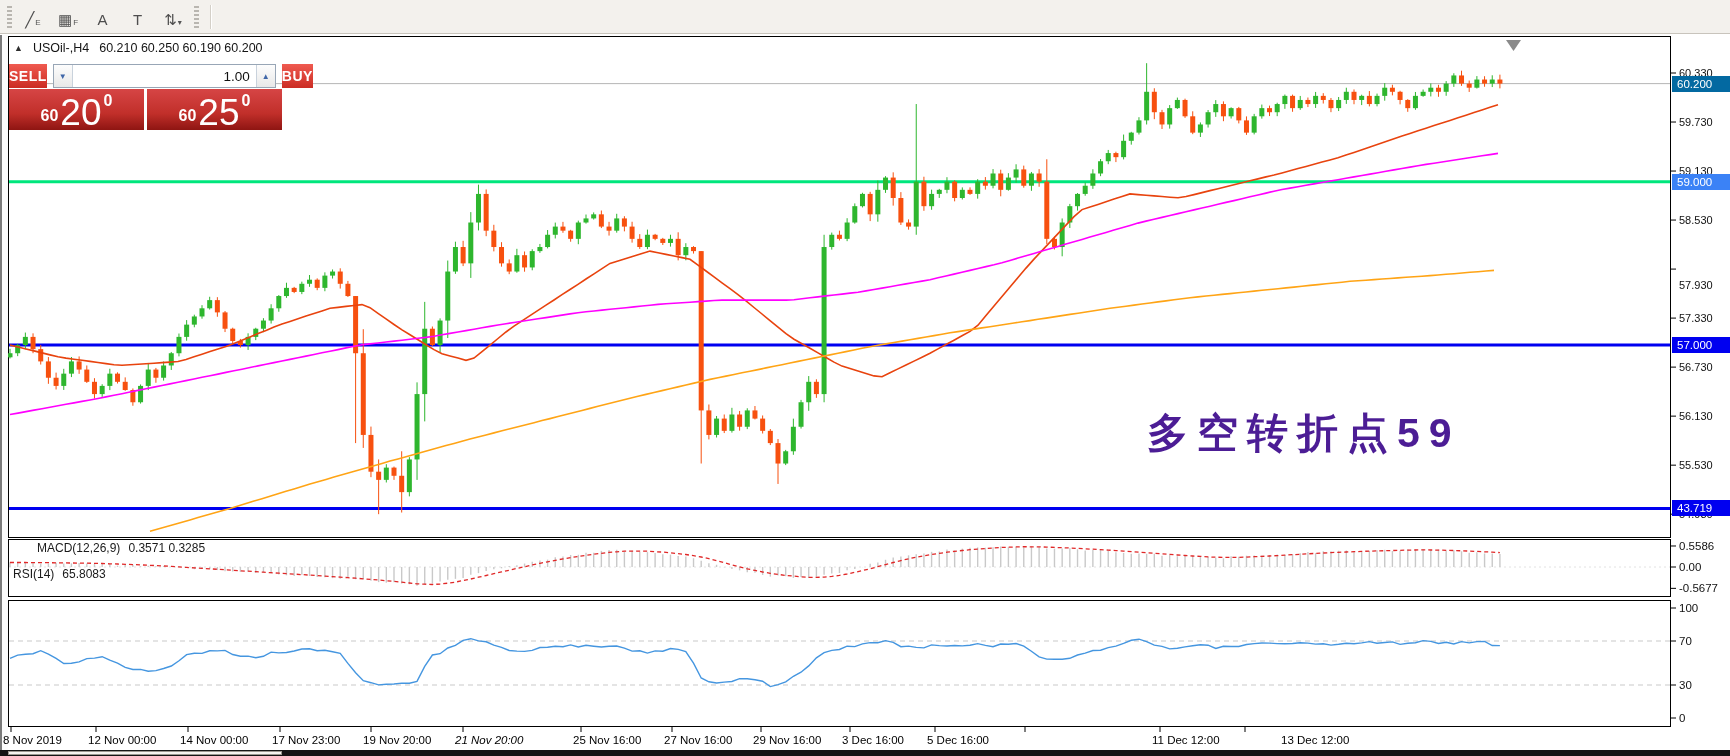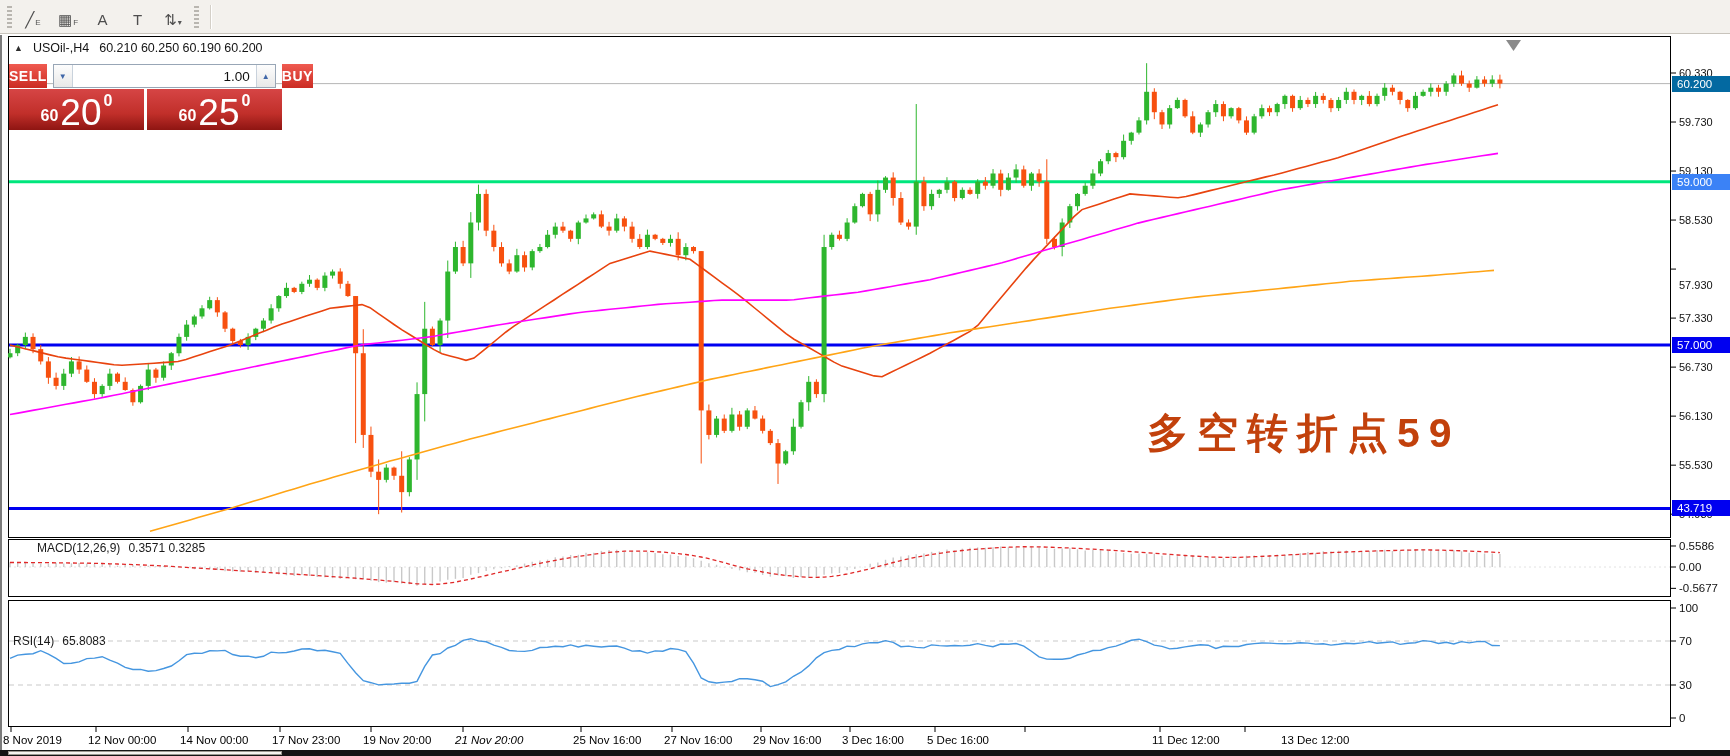--- a/index.html
+++ b/index.html
@@ -40,21 +40,21 @@
 .p-big{font-size:37px;line-height:.82;font-weight:400;}
 .p-sup{font-size:16px;font-weight:bold;line-height:1;margin:0 0 19px 2px;}
 
 .ind-label{position:absolute;font-size:12px;color:#1a1a1a;display:flex;gap:8px;}
 
 .ptick{position:absolute;left:1679px;font-size:11px;color:#111;line-height:14px;}
 .pbox{position:absolute;left:1672px;width:58px;height:16px;font-size:11.5px;color:#fff;display:flex;align-items:center;padding-left:5px;}
 .atick{position:absolute;left:1679px;font-size:11.5px;color:#111;line-height:13px;}
 .tlabel{position:absolute;top:734px;font-size:11.5px;color:#000;white-space:nowrap;}
 
-.annot{position:absolute;left:1147px;top:406px;font-size:41px;font-weight:bold;color:#c2410c;letter-spacing:9px;white-space:nowrap;}
+.annot{position:absolute;left:1147px;top:406px;font-size:41px;font-weight:bold;color:#4c1d95;letter-spacing:9px;white-space:nowrap;}
 
 .bottombar{position:absolute;left:0;top:750px;width:1730px;height:6px;background:#141414;}
 .bottombar .frag{position:absolute;left:8px;top:1px;width:274px;height:4px;background:#f4f2ee;border:1px solid #9a968e;}
 svg#cv{position:absolute;left:0;top:0;}
 </style>
 </head>
 <body>
 <div id="app">
 
 <svg id="cv" width="1730" height="756">
@@ -750,21 +750,21 @@
       <span class="p-big">25</span>
       <span class="p-sup">0</span>
     </div>
   </div>
 </div>
 
 <div class="ind-label" style="left:13px;top:541px;margin-left:24px;">
   <span>MACD(12,26,9)</span>
   <span>0.3571 0.3285</span>
 </div>
-<div class="ind-label" style="left:13px;top:634px;text-align:center;">
+<div class="ind-label" style="left:13px;top:567px;text-align:center;">
   <span>RSI(14)</span>
   <span>65.8083</span>
 </div>
 
 <div class="annot">多空转折点59</div>
 
 <div id="price-axis">
       <div class="ptick" style="top: 66px;">60.330</div>
       <div class="ptick" style="top: 115.02px;">59.730</div>
       <div class="ptick" style="top: 164.04px;">59.130</div>

